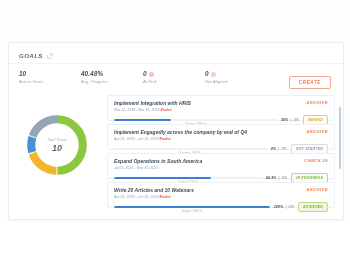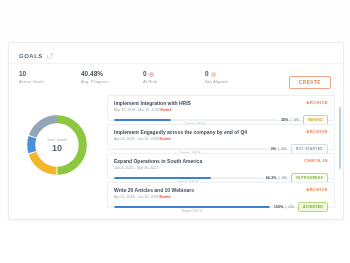--- a/index.html
+++ b/index.html
@@ -2,21 +2,21 @@
 <html><head>
 <meta charset="utf-8">
 <style>
   html,body{margin:0;padding:0;}
   body{
     width:350px;height:263px;overflow:hidden;
     background:#ffffff;
     font-family:"Liberation Sans", sans-serif;
     -webkit-font-smoothing:antialiased;
   }
-  .page{position:relative;width:350px;height:218px;background:#fdfdfd;}
+  .page{position:relative;width:350px;height:218px;background:#fdfdfd;font-style:italic;}
 
   
   .card{
     position:absolute;left:8px;top:42px;width:334px;height:176px;
     background:#ffffff;border:1px solid #e9ecef;border-radius:2px;
     box-shadow:0 1px 2px rgba(0,0,0,.04);
     overflow:hidden;
   }
 
   

